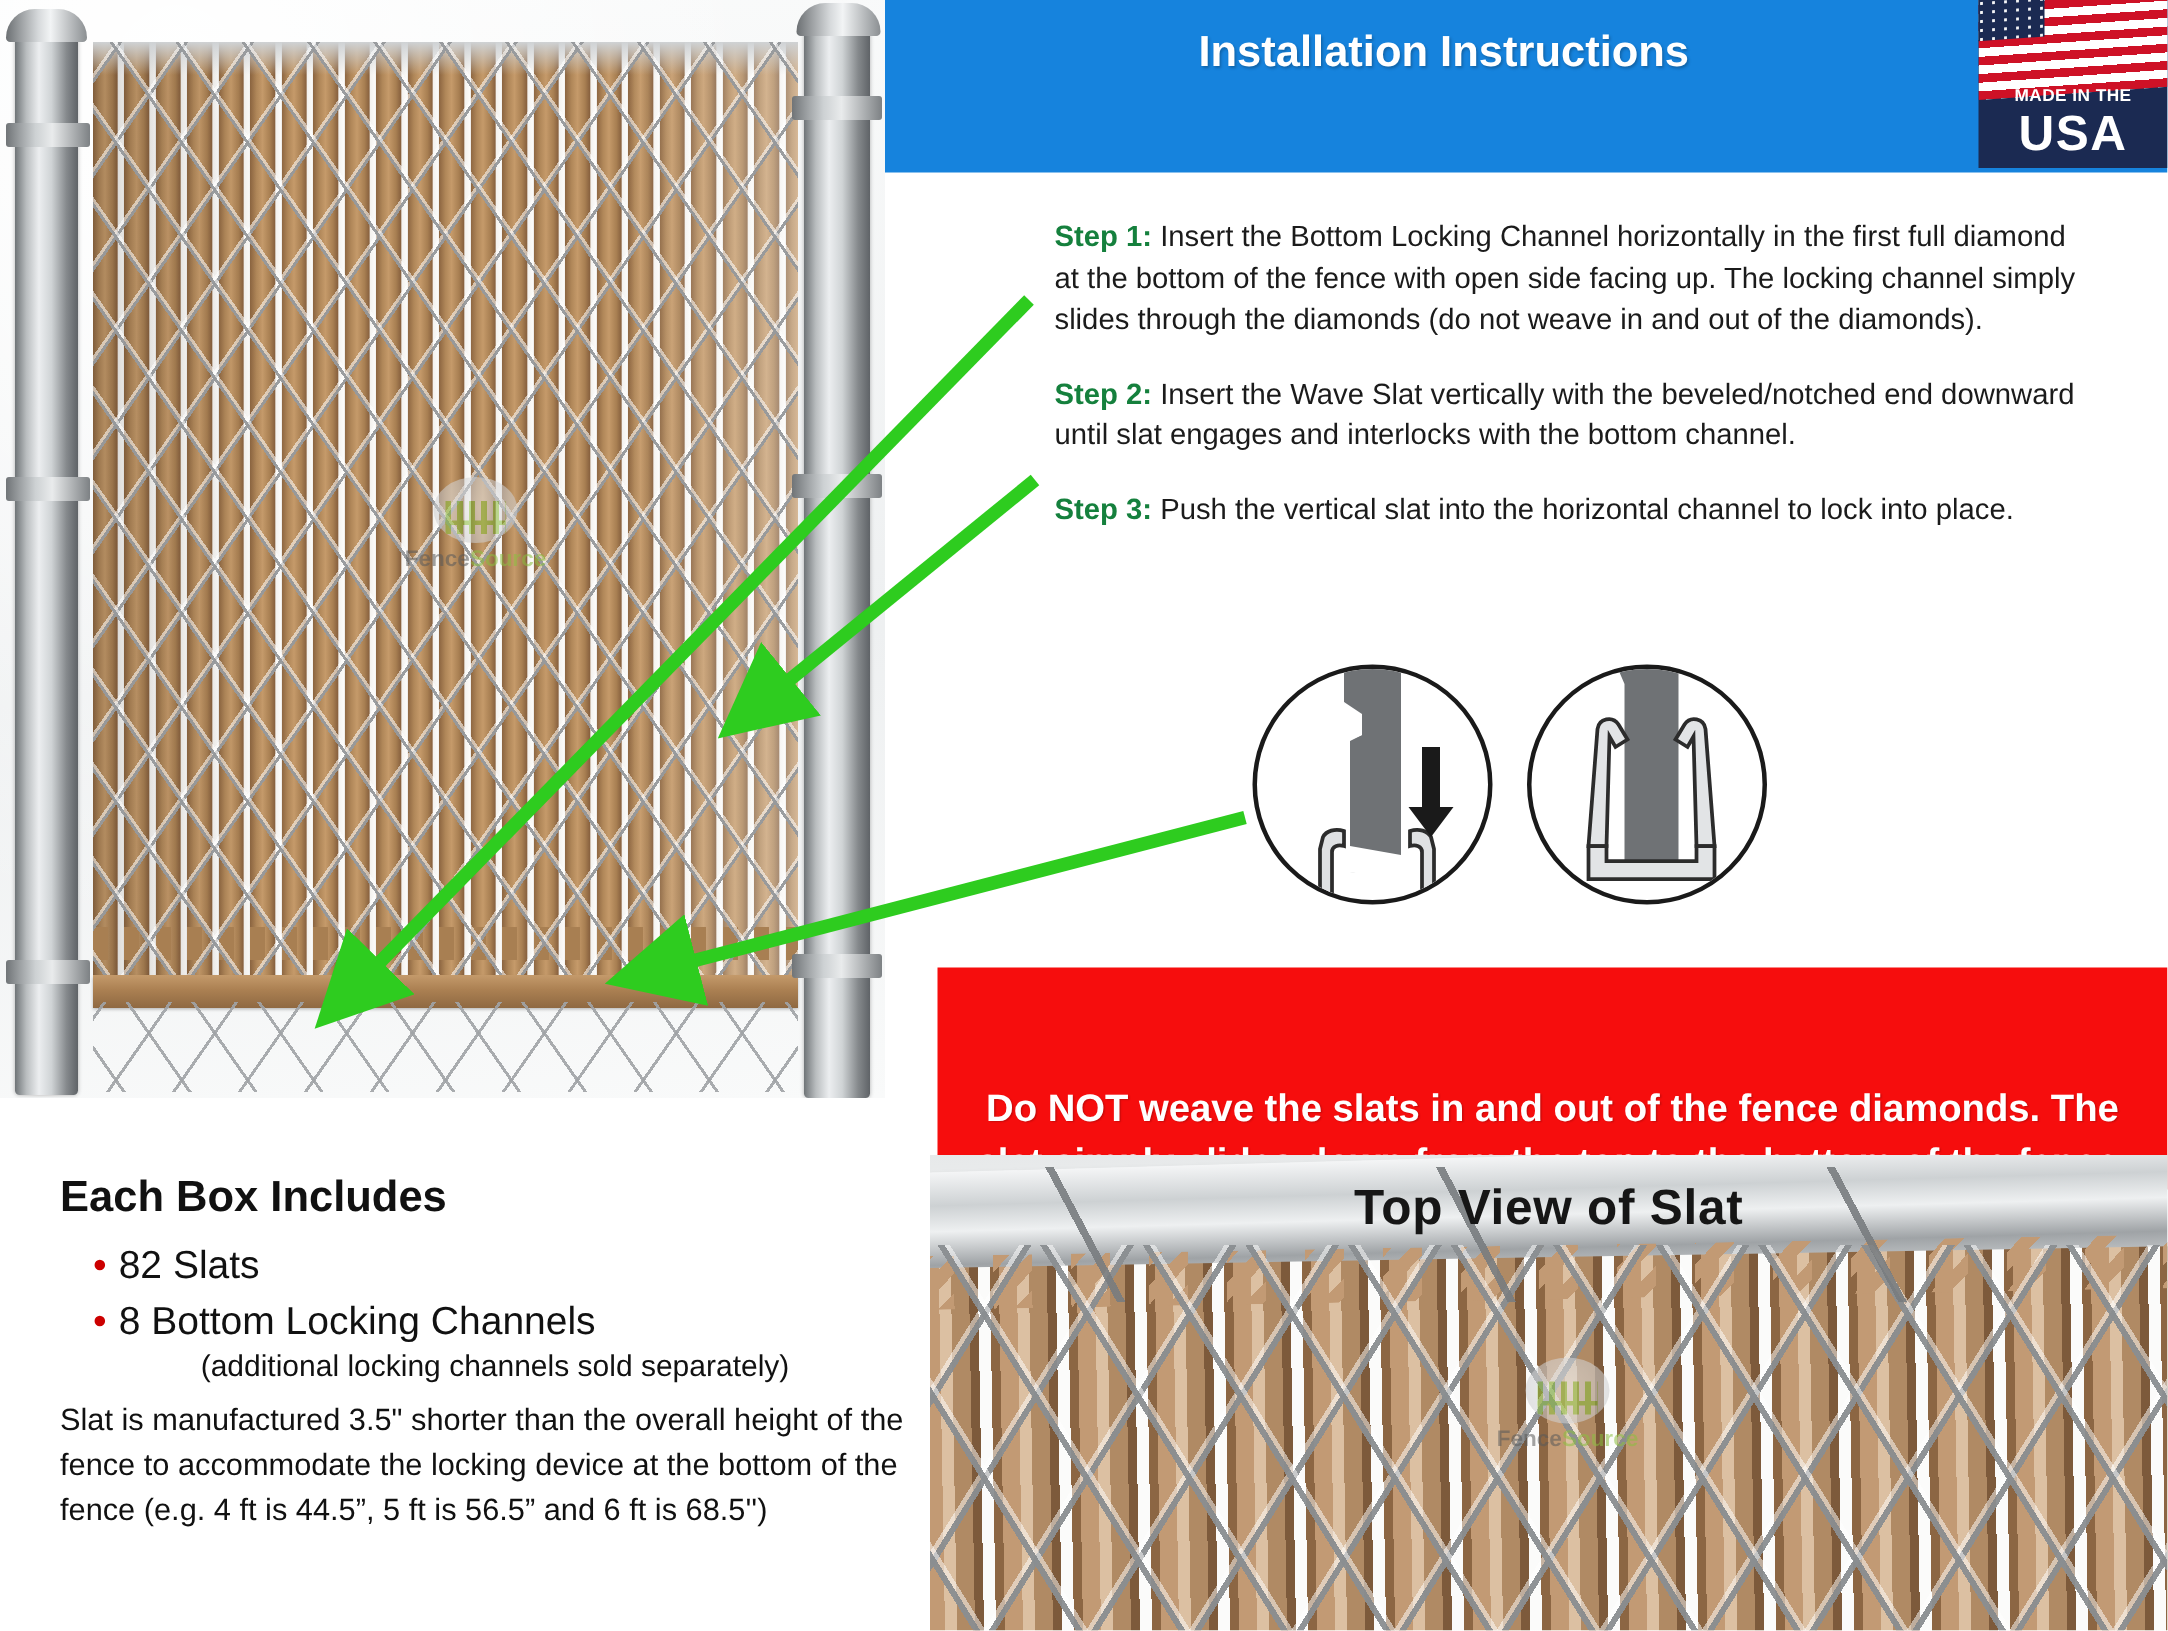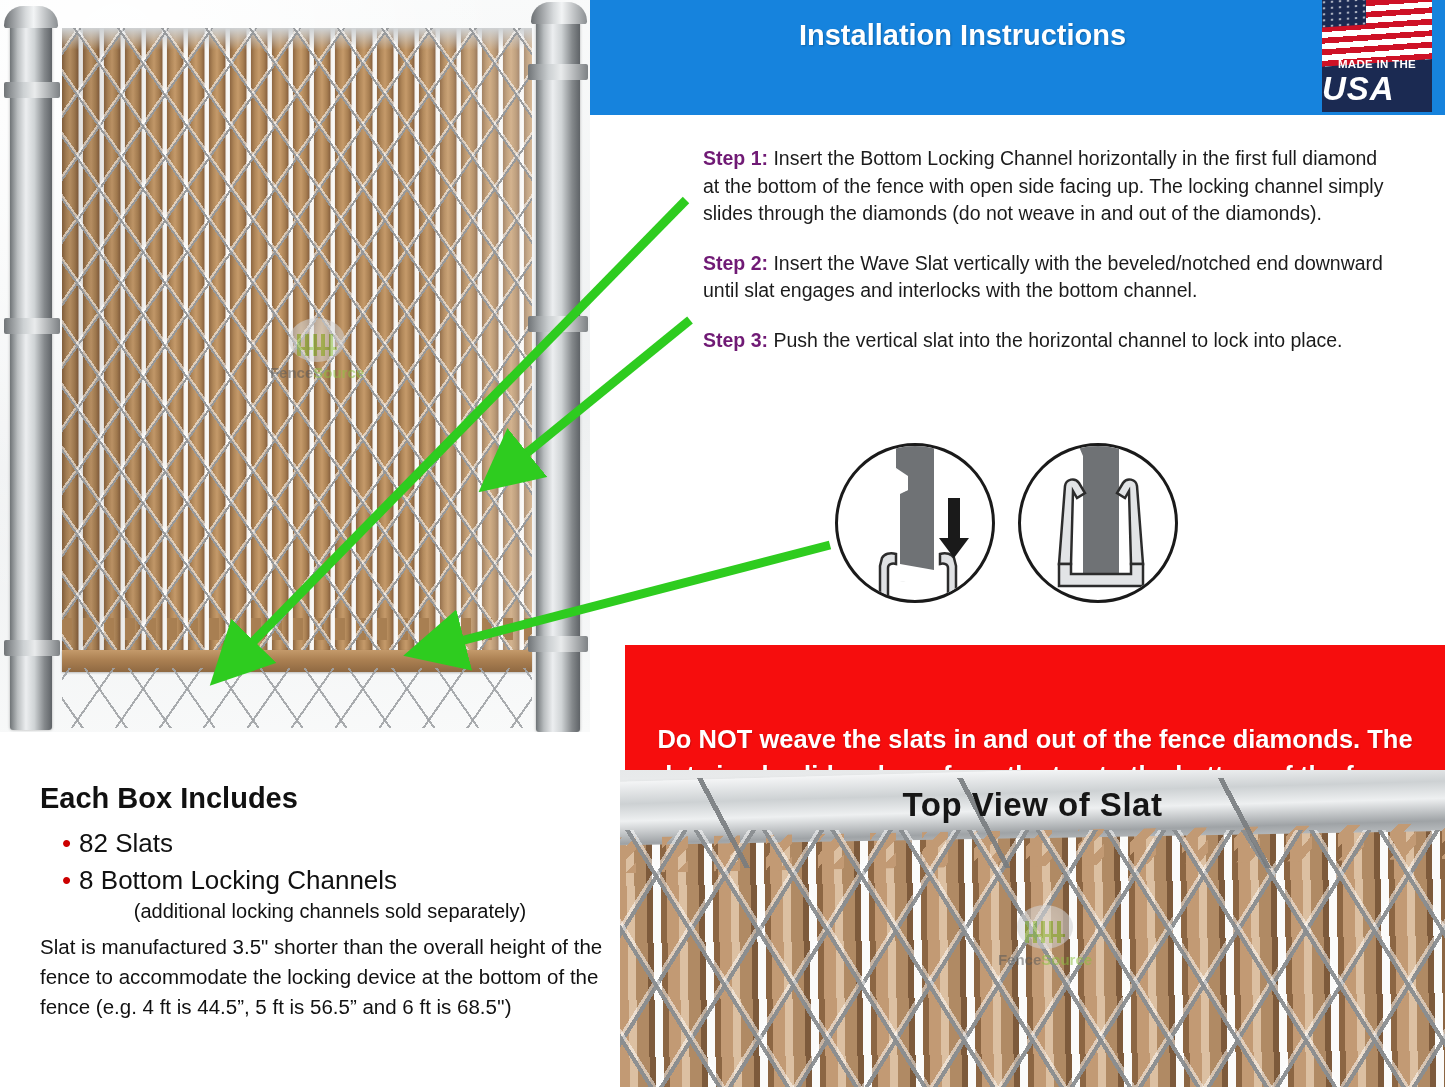--- a/index.html
+++ b/index.html
@@ -132,22 +132,22 @@
     position:absolute; left: 0; right: 110px; top: 16px;
     text-align: center;
     color: #ffffff;
     font-weight: bold;
     font-size: 29px;
     line-height: 38px;
     text-shadow: 1px 1px 2px rgba(0,0,0,.25);
   }
   
   #usa-badge {
-    position:absolute; right: 13px; top: 0;
-    width: 110px; height: 112px;
+    position:absolute; right: 0; top: 0;
+    width: 126px; height: 112px;
     background: #1b2a52;
     overflow: hidden;
   }
   .flag-stripes {
     position:absolute; left:0; top:0; width:110px; height:58px;
     background: repeating-linear-gradient(0deg,
       #ce1126 0 5px, #ffffff 5px 10px);
     transform: skewY(-4deg) scale(1.15);
     transform-origin: left top;
   }
@@ -162,37 +162,37 @@
     background-size: 8px 6px;
     opacity: .95;
   }
   #usa-badge .madein {
     position:absolute; left:0; right:0; top:58px;
     text-align:center; color:#ffffff; font-weight:bold;
     font-size: 11.5px; letter-spacing:.3px;
   }
   #usa-badge .usa {
     position:absolute; left:0; right:0; top:70px;
-    text-align:left; color:#ffffff; font-weight:bold;
-    font-size: 33px; letter-spacing:1px; line-height:38px;font-style:italic;
+    text-align:center; color:#ffffff; font-weight:bold;
+    font-size: 33px; letter-spacing:1px; line-height:38px;
   }
 
   
   #steps {
     position:absolute;
     left: 703px; top: 145px;
     width: 690px;
   }
   .step {
     font-size: 19.5px;
     line-height: 27.5px;
     color: #1b1b1b;
     margin-bottom: 22px;
   }
-  .step-label { color: #701a75; font-weight: bold; }
+  .step-label { color: #15803d; font-weight: bold; }
 
   
   #detail-circles {
     position:absolute; left: 835px; top: 443px;
     width: 345px; height: 165px;
   }
   .detail-circle {
     position:absolute; top:0;
     width: 160px; height: 160px;
     border: 3px solid #1a1a1a;

